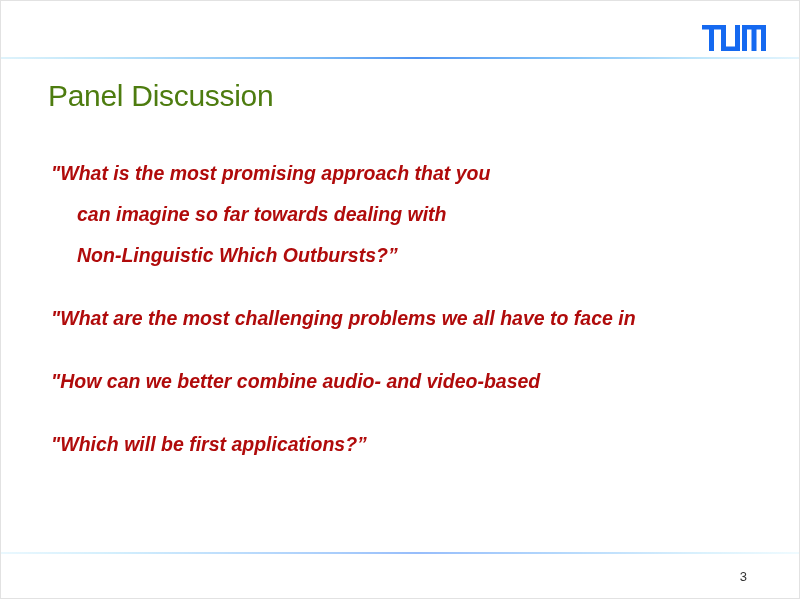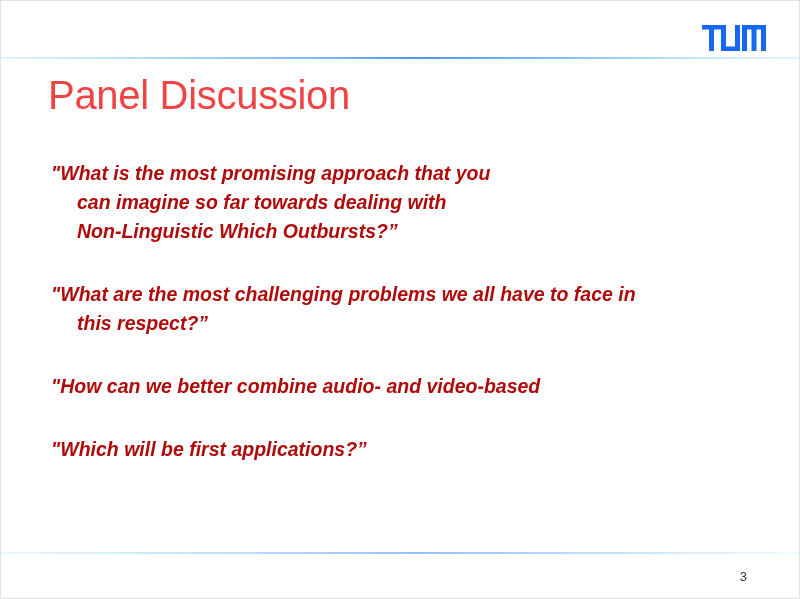--- a/index.html
+++ b/index.html
@@ -46,25 +46,25 @@
         #79b8f5 40%,
         #4f93f2 52%,
         #7fc0f7 70%,
         #c3e8fb 88%,
         #e4f5fd 100%);
   }
 
   
   .page-title {
     position: absolute;
-    top: 72px;
+    top: 78px;
     left: 47px;
-    font-size: 40px;
+    font-size: 30px;
     font-weight: 400;
-    color: #ef4444;
+    color: #4d7c0f;
     letter-spacing: -0.3px;
     white-space: nowrap;
   }
 
   
   .quotes {
     position: absolute;
     top: 158px;
     left: 50px;
     width: 710px;
@@ -79,20 +79,21 @@
     margin-bottom: 34px;
   }
   .quote-block:last-child {
     margin-bottom: 0;
   }
   .quote-line {
     white-space: pre;
   }
   .quote-line.indent {
     padding-left: 26px;
+    margin-top: 12px;
   }
 
   
   .footer-rule {
     position: absolute;
     bottom: 44px;
     left: 0;
     width: 800px;
     height: 2px;
     background: linear-gradient(to right,
@@ -143,21 +144,20 @@
   <div class="quotes">
 
     <div class="quote-block">
       <div class="quote-line">"What is the most promising approach that you</div>
       <div class="quote-line indent">can imagine so far towards dealing with</div>
       <div class="quote-line indent">Non-Linguistic Which Outbursts?”</div>
     </div>
 
     <div class="quote-block">
       <div class="quote-line">"What are the most challenging problems we all have to face in</div>
-      <div class="quote-line indent">this respect?”</div>
     </div>
 
     <div class="quote-block">
       <div class="quote-line">"How can we better combine audio- and video-based</div>
     </div>
 
     <div class="quote-block">
       <div class="quote-line">"Which will be first applications?”</div>
     </div>
 

